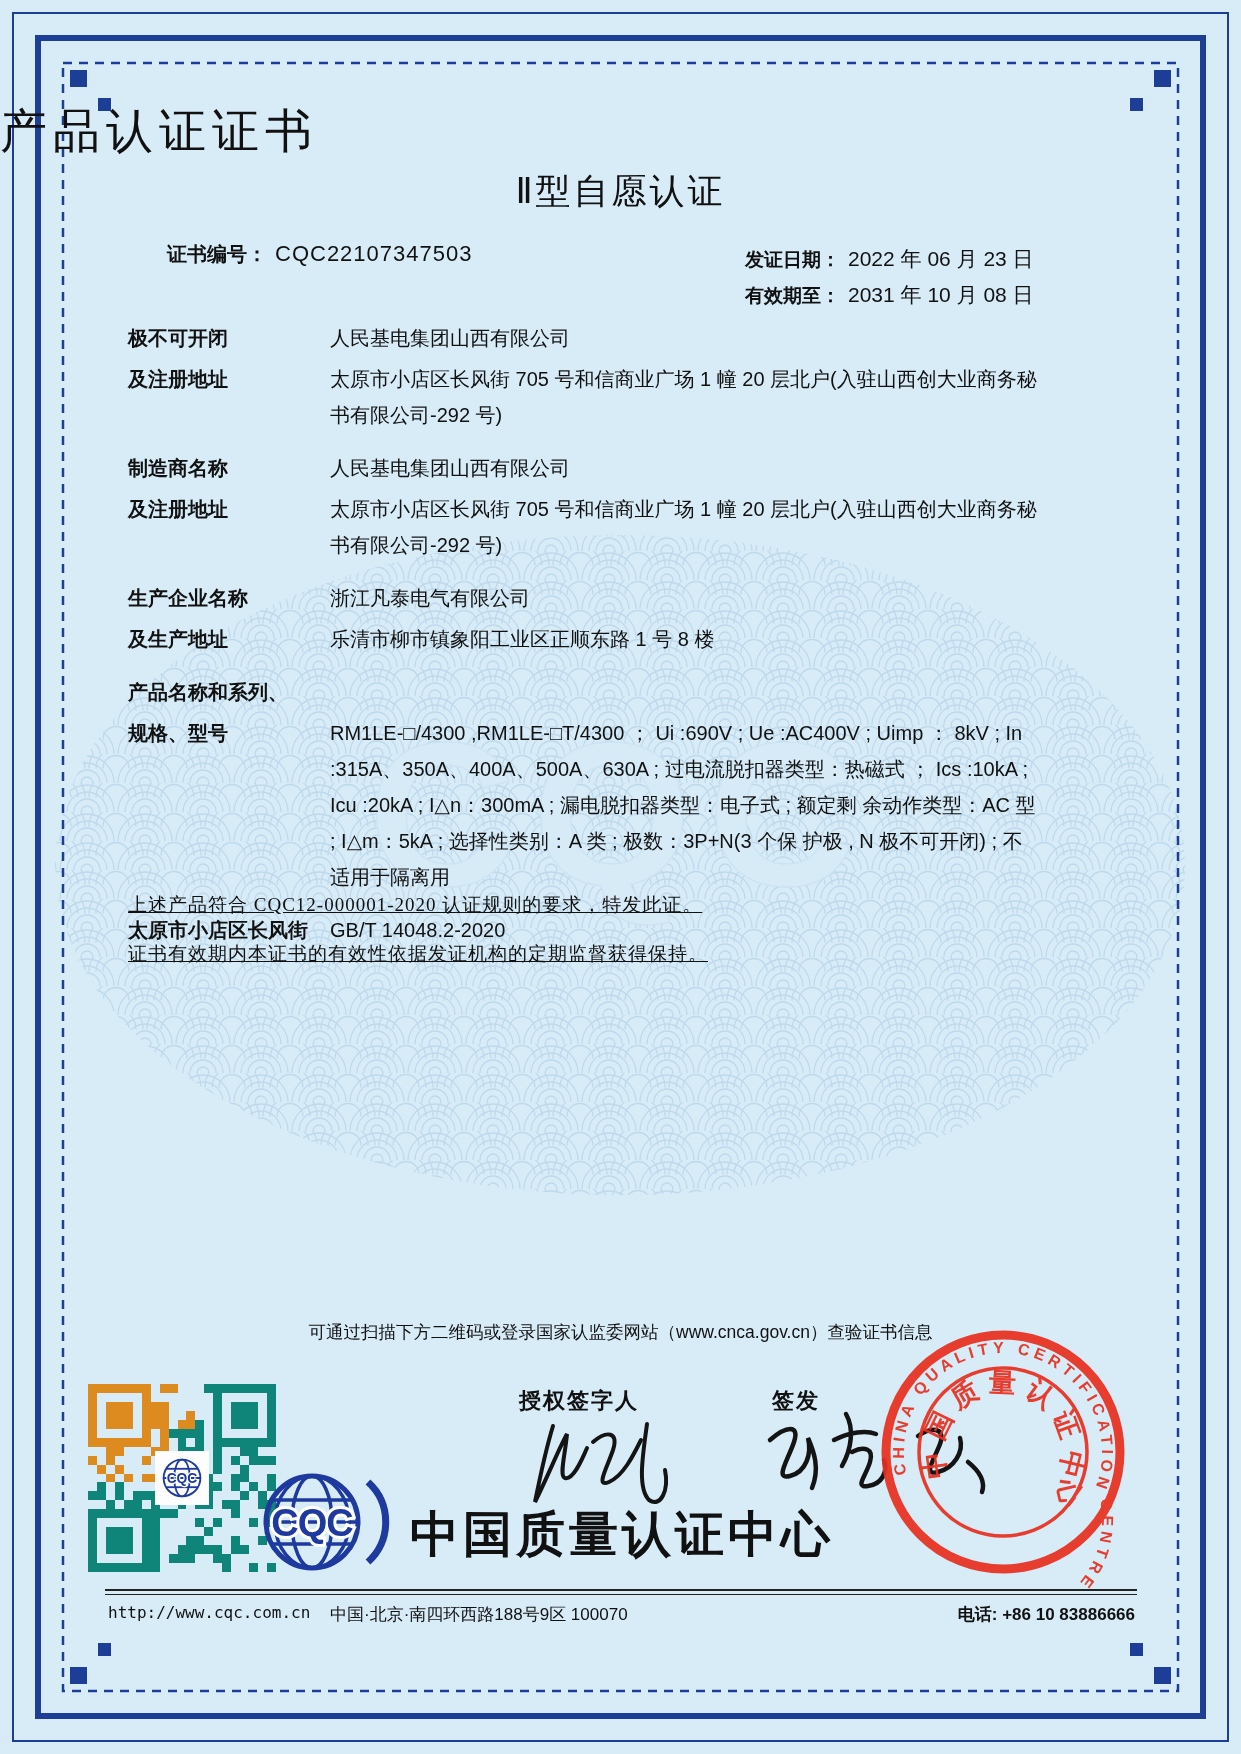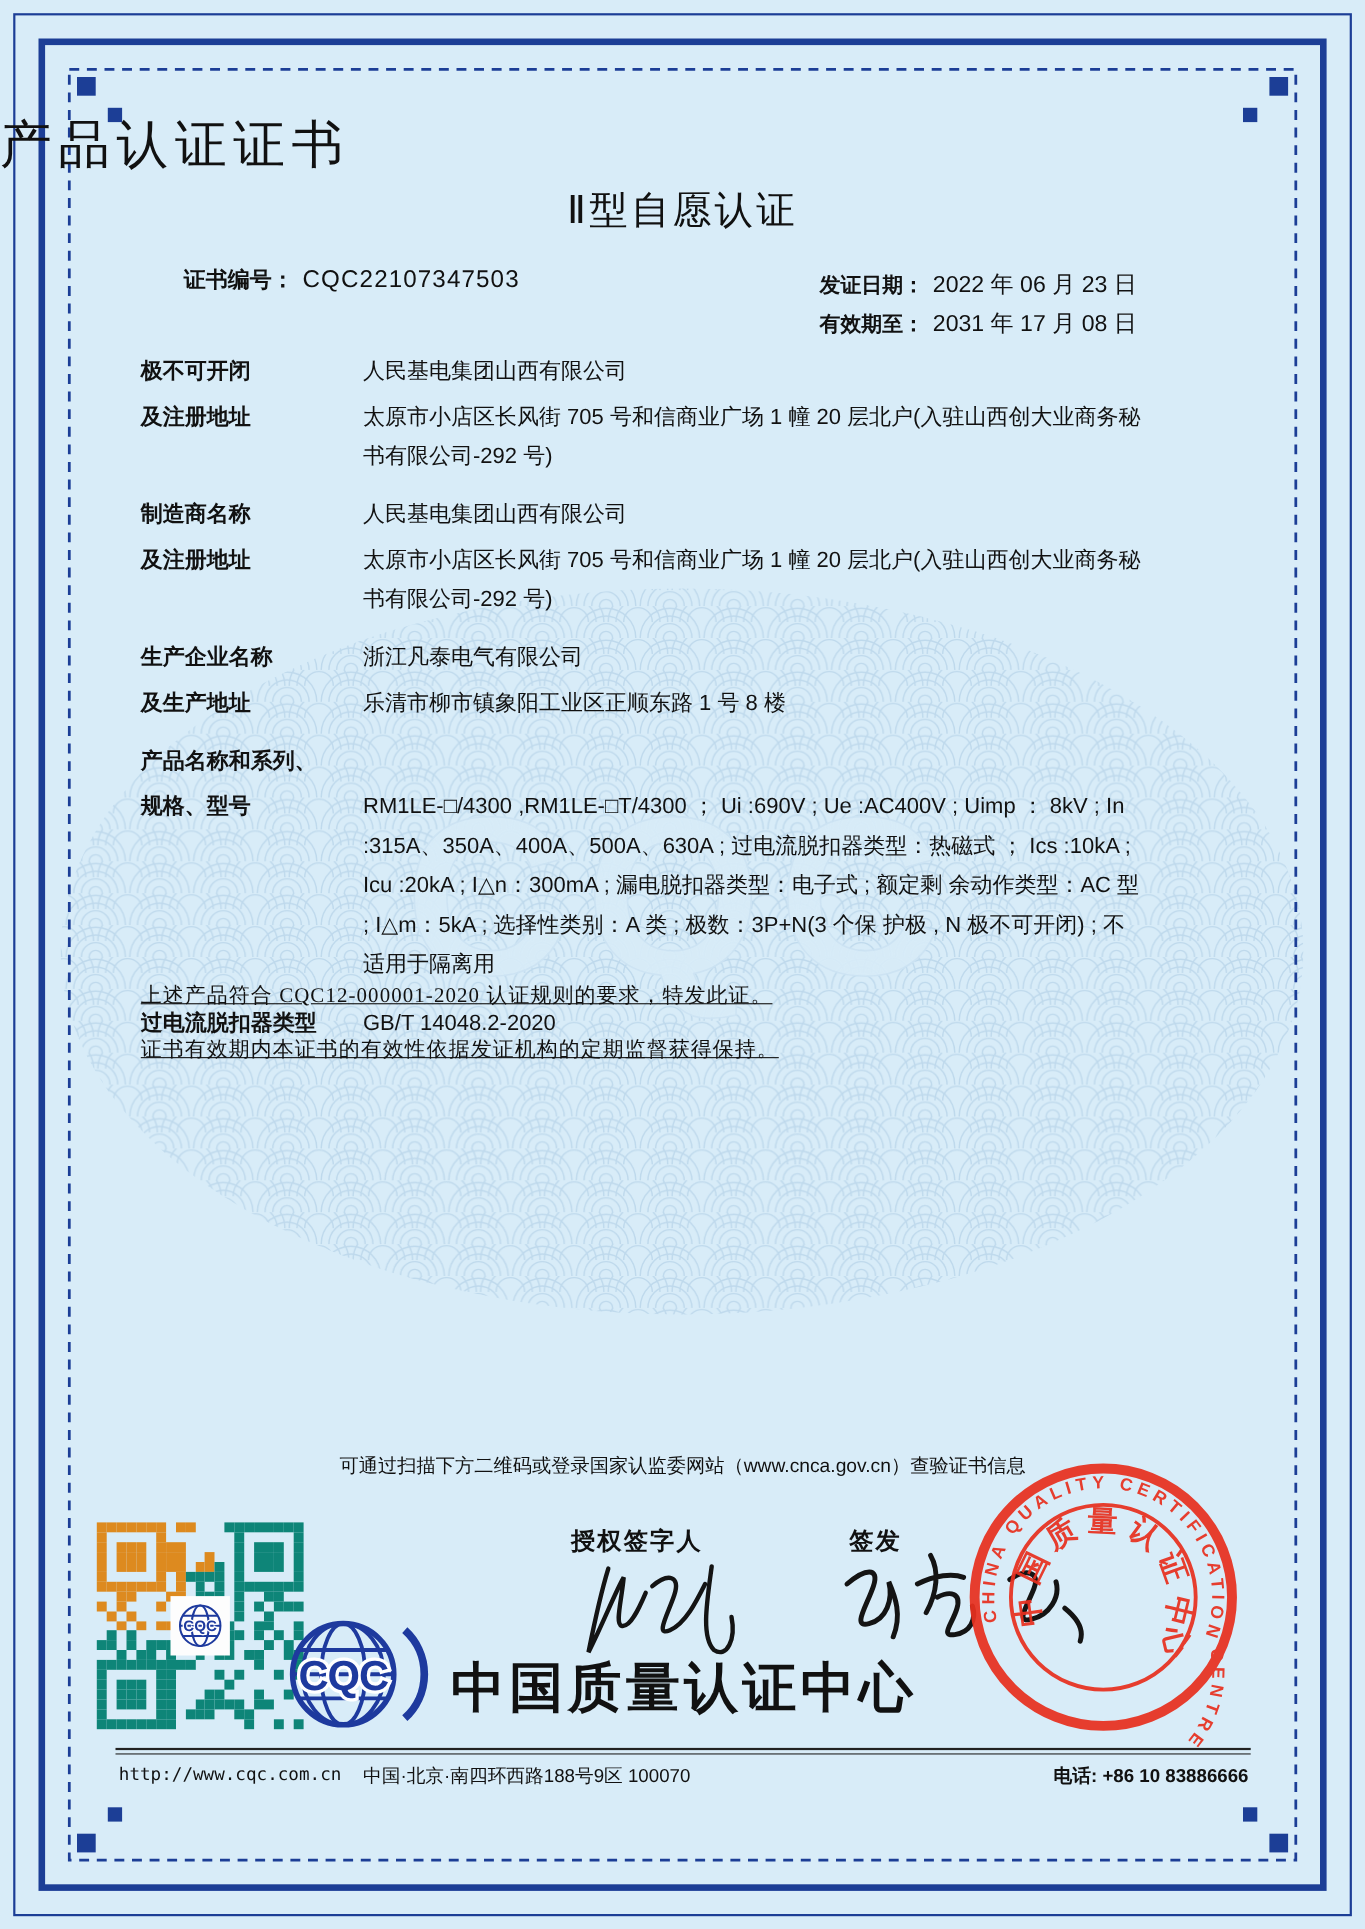--- a/index.html
+++ b/index.html
@@ -120,21 +120,21 @@
       <span class="val">CQC22107347503</span>
     </div>
 
     <div class="dates">
       <div class="drow">
         <span class="kai">发证日期：</span>
         <span class="val">2022 年 06 月 23 日</span>
       </div>
       <div class="drow">
         <span class="kai">有效期至：</span>
-        <span class="val">2031 年 17 月 08 日</span>
+        <span class="val">2031 年 10 月 08 日</span>
       </div>
     </div>
 
     <div class="fields" id="fields">
         <div class="frow">
           <div class="flabel">极不可开闭</div>
           <div class="fvalue">人民基电集团山西有限公司</div>
         </div>
         <div class="frow">
           <div class="flabel">及注册地址</div>
@@ -157,21 +157,21 @@
           <div class="fvalue">乐清市柳市镇象阳工业区正顺东路 1 号 8 楼</div>
         </div>
         <div class="frow gap">
           <div class="flabel">产品名称和系列、</div>
         </div>
         <div class="frow">
           <div class="flabel">规格、型号</div>
           <div class="fvalue">RM1LE-□/4300 ,RM1LE-□T/4300 ； Ui :690V ; Ue :AC400V ; Uimp ： 8kV ; In :315A、350A、400A、500A、630A ; 过电流脱扣器类型：热磁式 ； Ics :10kA ; Icu :20kA ; I△n：300mA ; 漏电脱扣器类型：电子式 ; 额定剩 余动作类型：AC 型 ; I△m：5kA ; 选择性类别：A 类 ; 极数：3P+N(3 个保 护极 , N 极不可开闭) ; 不适用于隔离用</div>
         </div>
         <div class="frow gap">
-          <div class="flabel">过电流脱扣器类型</div>
+          <div class="flabel">太原市小店区长风街</div>
           <div class="fvalue">GB/T 14048.2-2020</div>
         </div>
       </div>
 
     <div class="statement" id="stmt1">上述产品符合 CQC12-000001-2020 认证规则的要求，特发此证。</div>
     <div class="statement" id="stmt2">证书有效期内本证书的有效性依据发证机构的定期监督获得保持。</div>
 
     <div class="qrnote">可通过扫描下方二维码或登录国家认监委网站（www.cnca.gov.cn）查验证书信息</div>
 
     <div class="qr" id="qr">

